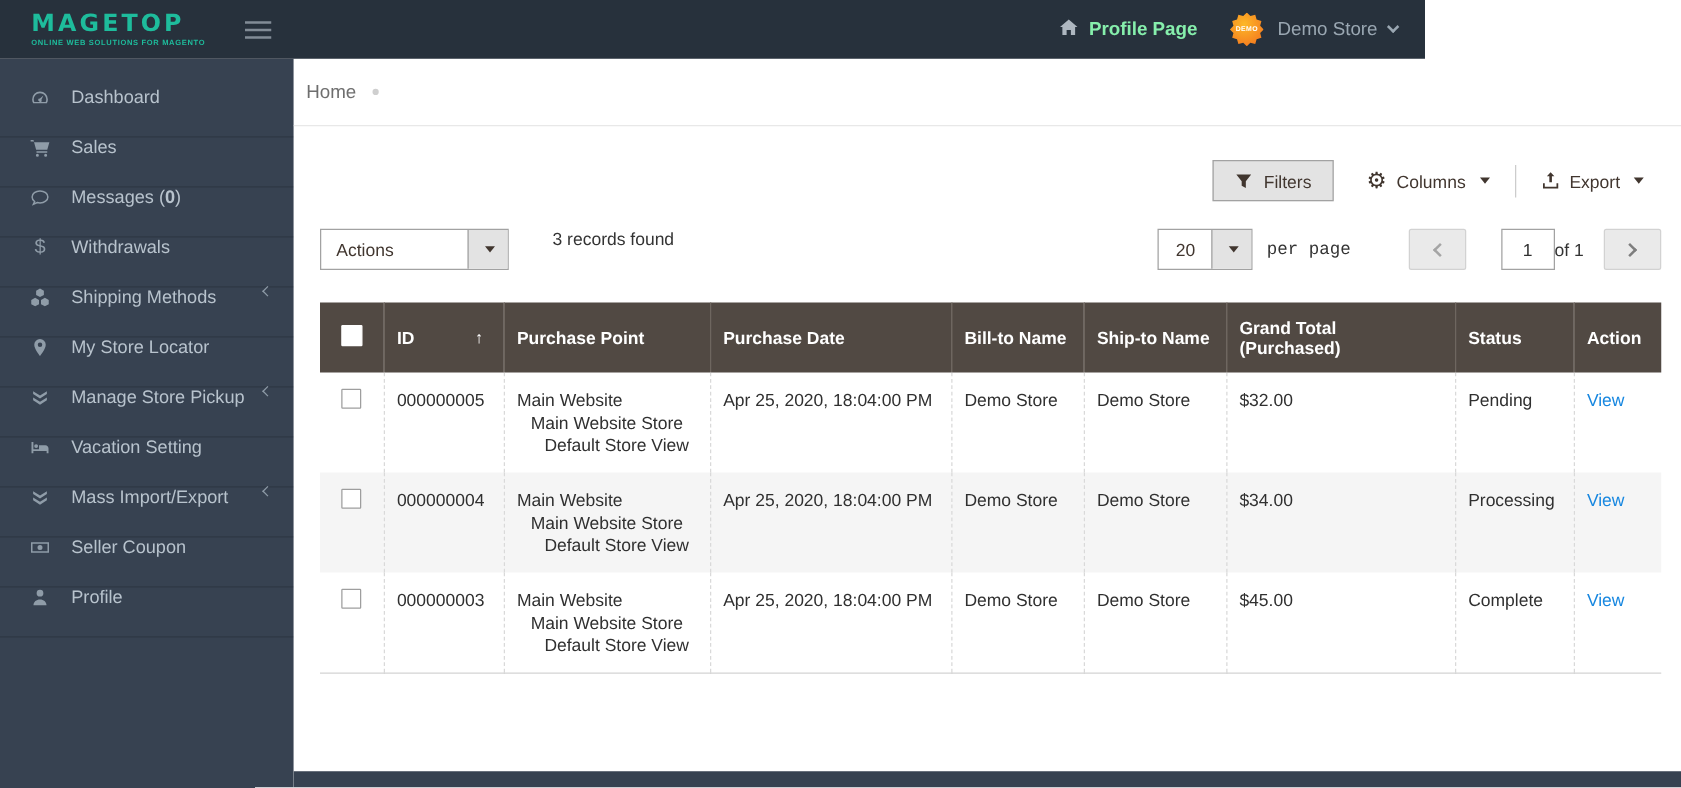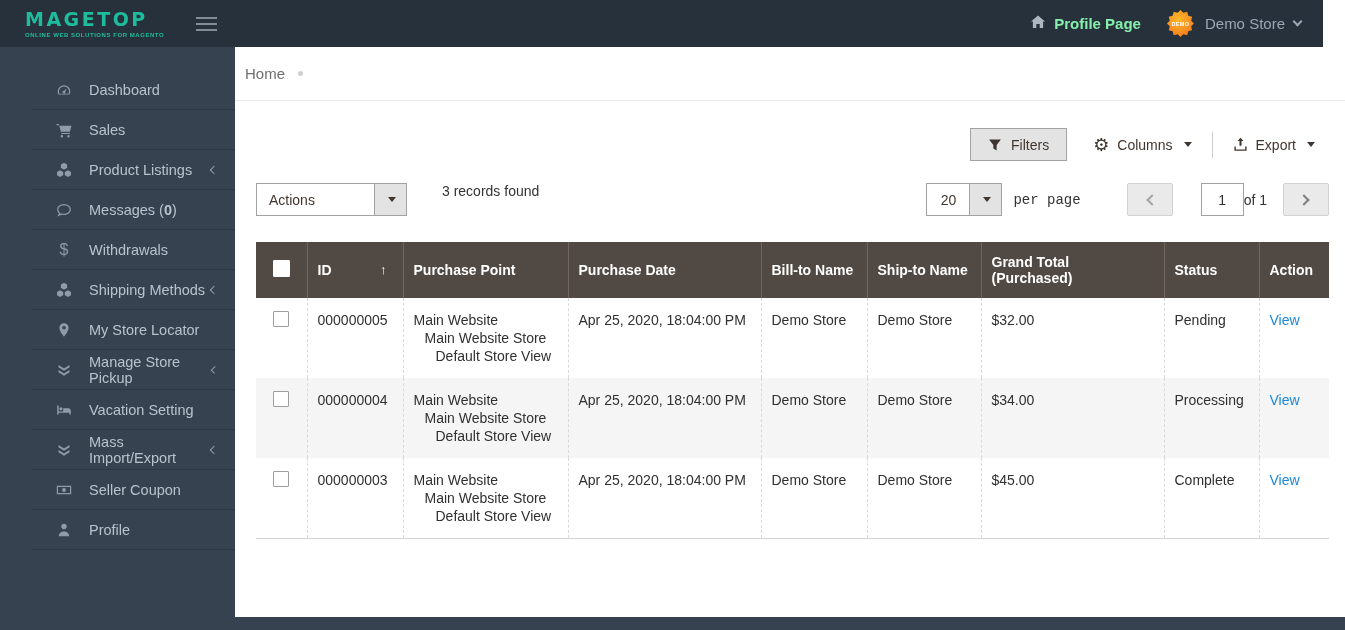--- a/index.html
+++ b/index.html
@@ -2,21 +2,21 @@
 <html><head>
 <meta charset="utf-8">
 <style>
   * { box-sizing: border-box; }
   html,body { margin:0; padding:0; }
   body {
     width:1345px; height:630px; position:relative; overflow:hidden;
     background:#fff; font-family:"Liberation Sans", sans-serif; color:#303030;
   }
   
-  .topbar { position:absolute; top:0; left:0; width:1323px; height:47px;
+  .topbar { position:absolute; top:0; left:0; width:1140px; height:47px;
     background:#27313c; display:flex; align-items:center; z-index:5; }
   .logo { width:172px; padding-left:25px; cursor:pointer; }
   .logo-title { color:#1ebc9c; font-weight:800; font-size:19px; letter-spacing:2.5px;
     font-family:"DejaVu Sans", sans-serif; line-height:1; }
   .logo-tagline { color:#1ebc9c; font-size:6px; letter-spacing:0.55px; font-weight:700;
     margin-top:3px; white-space:nowrap; }
   .hamburger { margin-left:24px; width:21px; height:14px; display:flex; flex-direction:column;
     justify-content:space-between; cursor:pointer; background:none; border:none; padding:0; }
   .hamburger span { display:block; height:2px; background:#828c96; }
   .topbar-right { margin-left:auto; display:flex; align-items:center; padding-right:22px; }
@@ -27,22 +27,22 @@
   .demo-badge { width:27px; height:27px; background:radial-gradient(circle at 42% 35%, #fdb827, #f58220 70%, #ef6c00);
     clip-path:polygon(50% 0%,60.6% 10.4%,75% 6.7%,79% 21%,93.3% 25%,89.6% 39.4%,100% 50%,89.6% 60.6%,93.3% 75%,79% 79%,75% 93.3%,60.6% 89.6%,50% 100%,39.4% 89.6%,25% 93.3%,21% 79%,6.7% 75%,10.4% 60.6%,0% 50%,10.4% 39.4%,6.7% 25%,21% 21%,25% 6.7%,39.4% 10.4%);
     display:flex; align-items:center; justify-content:center;
     color:#fff; font-size:5.5px; font-weight:800; letter-spacing:0.3px; }
   .store-name { color:#9aa7b2; font-size:15px; margin-left:11px; }
   .chev { display:inline-block; width:7px; height:7px; border-right:2px solid #9aa7b2;
     border-bottom:2px solid #9aa7b2; transform:rotate(45deg); margin-left:9px; margin-top:-4px; }
   
   .sidebar { position:absolute; top:47px; left:0; width:235px; height:583px;
     background:#374251; padding-top:23px; }
-  .side-item { display:flex; align-items:center; height:40px; padding:0 18px 0 22px;
-    color:#b8c3cd; font-size:14.5px; cursor:pointer; border-bottom:1px solid rgba(0,0,0,0.16);margin-left:32px; }
+  .side-item { display:flex; align-items:flex-start; height:40px; padding:0 18px 0 22px;
+    color:#b8c3cd; font-size:14.5px; cursor:pointer; border-bottom:1px solid rgba(0,0,0,0.16); }
   .side-item .ic { width:20px; margin-right:15px; color:#8f9ca8; display:flex;
     align-items:center; justify-content:center; flex:none; }
   .side-item .ic svg { width:16px; height:16px; display:block; }
   .txt-ic { font-size:16px; font-weight:400; line-height:1; }
   .side-label b { font-weight:700; }
   .sub-chev { margin-left:auto; width:6px; height:6px; border-left:1.5px solid #8f9ca8;
     border-bottom:1.5px solid #8f9ca8; transform:rotate(45deg); }
   
   .content { position:absolute; top:47px; left:235px; width:1110px; height:583px; background:#fff; }
   .breadcrumb { height:54px; border-bottom:1px solid #e8e8e8; display:flex; align-items:center;
@@ -149,29 +149,20 @@
         </span>
         <span class="side-label">Dashboard</span>
       </a>
       <a class="side-item">
         <span class="ic">
           <svg viewBox="0 0 16 16">
             <path fill="currentColor" d="M.5 2h2.3l.5 1.8h12.2l-1.7 5.9H4.9L3.4 4.3 3 3.2H.5V2zm4.7 8.9h8.6v1.2H5.2v-1.2zM5.9 13a1.2 1.2 0 1 1 0 2.4 1.2 1.2 0 0 1 0-2.4zm6.6 0a1.2 1.2 0 1 1 0 2.4 1.2 1.2 0 0 1 0-2.4z"></path>
           </svg>
         </span>
         <span class="side-label">Sales</span>
-      </a>
-      <a class="side-item">
-        <span class="ic">
-          <svg viewBox="0 0 16 16">
-            <path fill="currentColor" d="M8 .8l3.1 1.7v3.4L8 7.6 4.9 5.9V2.5L8 .8zM4.1 8.2l3.1 1.7v3.4l-3.1 1.7L1 13.3V9.9l3.1-1.7zm7.8 0L15 9.9v3.4l-3.1 1.7-3.1-1.7V9.9l3.1-1.7z"></path>
-          </svg>
-        </span>
-        <span class="side-label">Product Listings</span>
-        <span class="sub-chev"></span>
       </a>
       <a class="side-item">
         <span class="ic">
           <svg viewBox="0 0 16 16">
             <path fill="none" stroke="currentColor" stroke-width="1.2" d="M8 2.7c3.5 0 6.3 2.1 6.3 4.8S11.5 12.3 8 12.3c-.8 0-1.5-.1-2.2-.3L2.7 13.4l1-2.2c-1.2-.85-2-2.1-2-3.7C1.7 4.8 4.5 2.7 8 2.7z"></path>
           </svg>
         </span>
         <span class="side-label">Messages (<b>0</b>)</span>
       </a>
       <a class="side-item">

